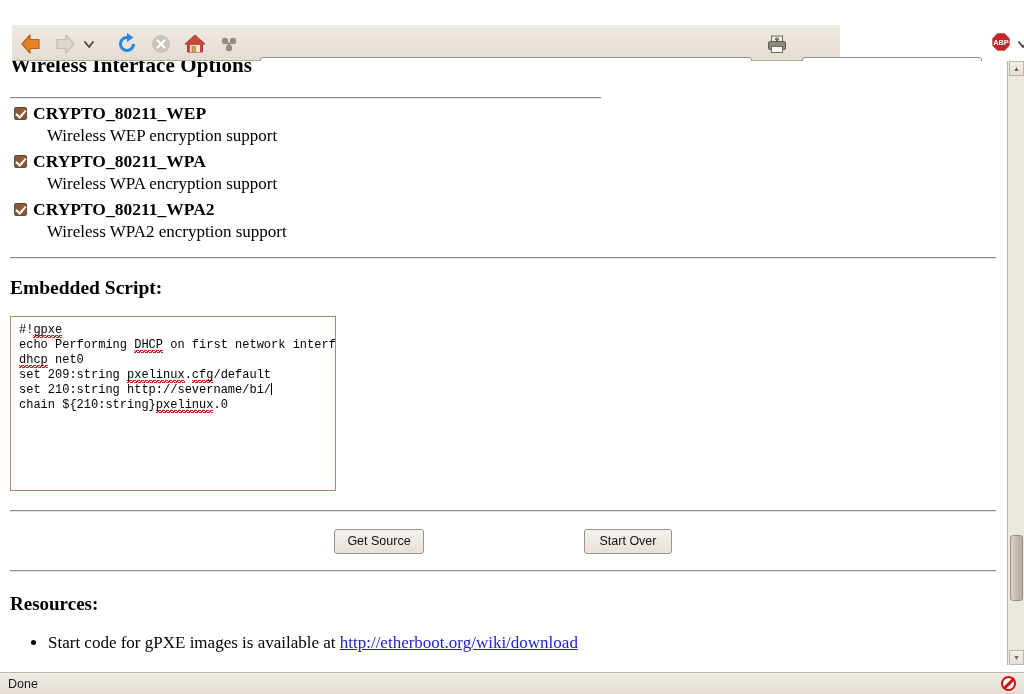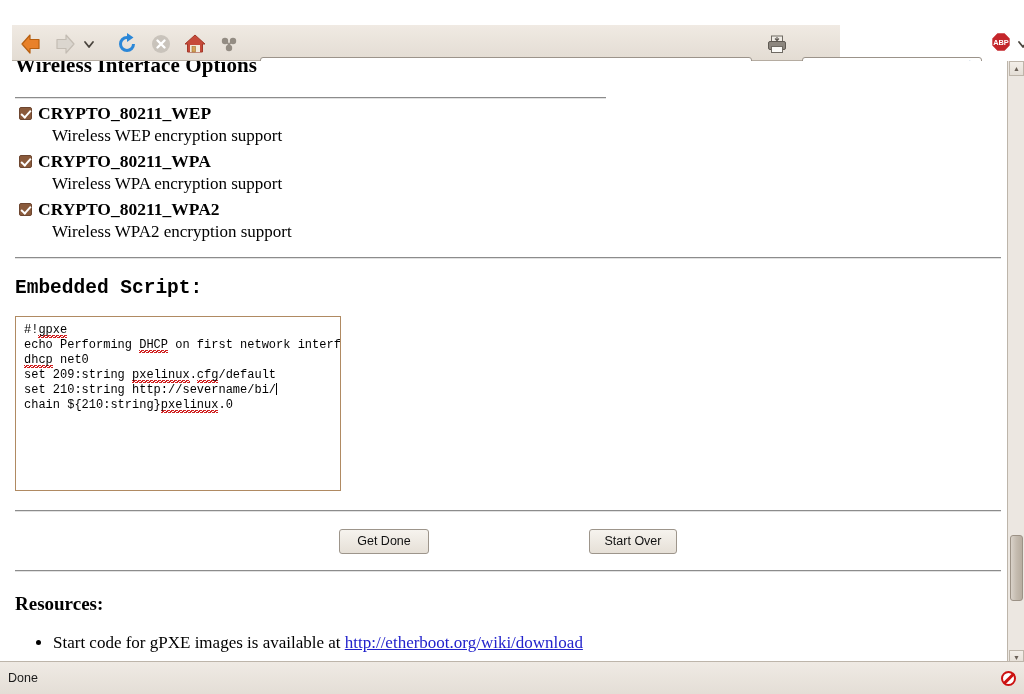--- a/index.html
+++ b/index.html
@@ -83,21 +83,21 @@
   .magnifier { flex: 0 0 auto; width: 20px; text-align: center; }
 
   
   .viewport {
     position: absolute; left: 0; top: 61px;
     width: 1007px; height: 604px;
     background: #ffffff; overflow: hidden;
   }
   .page {
     position: absolute; left: 0; top: -14px; width: 1007px;
-    padding: 0 15px; box-sizing: border-box;
+    padding: 0 10px; box-sizing: border-box;
     font-family: "Liberation Serif", serif;
     color: #000;
   }
   h2.section-title {
     font-size: 21px; font-weight: bold; margin: 6px 0 0 0;
     font-family: "Liberation Serif", serif; letter-spacing: 0.1px;
   }
   hr.rule-short {
     border: 0; border-top: 1px solid #8c8c8c; border-bottom: 1px solid #e2e2e2;
     margin: 19px 0 0 0; width: 591px;
@@ -122,21 +122,21 @@
     font-size: 17.5px; font-weight: bold; font-family: "Liberation Serif", serif;
     line-height: 21px;
   }
   .opt-desc {
     font-size: 17px; font-family: "Liberation Serif", serif;
     margin: 1px 0 0 37px; line-height: 22px;
   }
 
   h2.embedded {
     font-size: 19.5px; font-weight: bold; margin: 18px 0 0 0;
-    font-family: Liberation Mono, monospace;
+    font-family: Liberation Serif, serif;
   }
 
   .script-box {
     margin-top: 17px; width: 326px; height: 175px;
     border: 1px solid #b08a62; background: #ffffff;
     box-sizing: border-box; padding: 6px 8px;
     font-family: "Liberation Mono", monospace;
     font-size: 12px; line-height: 15px; color: #000;
     overflow: hidden; position: relative;
   }
@@ -189,21 +189,21 @@
   .sb-up { top: 0; }
   .sb-down { bottom: 0; }
   .sb-thumb {
     position: absolute; left: 2px; top: 474px; width: 13px; height: 66px;
     background: linear-gradient(to right, #d9d2c9 0%, #c4bbaf 50%, #b7ada0 100%);
     border: 1px solid #9c9286; border-radius: 3px; box-sizing: border-box;
   }
 
   
   .statusbar {
-    position: absolute; left: 0; bottom: 0; width: 1024px; height: 33px;
+    position: absolute; left: 0; bottom: 0; width: 1024px; height: 22px;
     background: linear-gradient(to bottom, #efeae4 0%, #e4ded6 100%);
     border-top: 1px solid #bdb5aa;
     box-sizing: border-box; display: flex; align-items: center;
   }
   .status-text {
     font-size: 12.5px; color: #1a1a1a; padding-left: 8px;
     font-family: "Liberation Sans", sans-serif;
   }
   .status-right { margin-left: auto; padding-right: 8px; display: flex; align-items: center; }
   .noscript-icon {
@@ -367,21 +367,21 @@
         <div class="sline"><span class="sq">dhcp</span> net0</div>
         <div class="sline">set 209:string <span class="sq">pxelinux</span>.<span class="sq">cfg</span>/default</div>
         <div class="sline">set 210:string http://severname/bi/<span class="caret"></span></div>
         <div class="sline">chain ${210:string}<span class="sq">pxelinux</span>.0</div>
       </div>
 
       <div style="height:19px;"></div>
       <hr class="rule-full">
 
       <div class="btn-row">
-        <div class="btn" id="btn-get">Get Done</div>
+        <div class="btn" id="btn-get">Get Source</div>
         <div class="btn" id="btn-start">Start Over</div>
       </div>
 
       <div style="height:11px;"></div>
       <hr class="rule-full">
 
       <h2 class="resources">Resources:</h2>
 
       <ul class="res-list">
         <li><span>Start code for gPXE images is available at </span><a href="#">http://etherboot.org/wiki/download</a></li>

